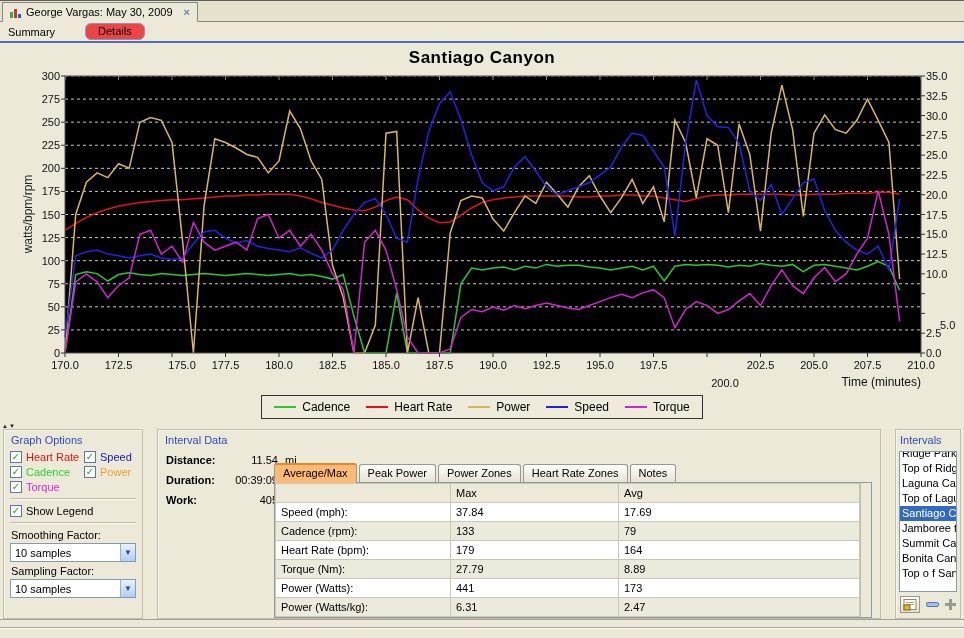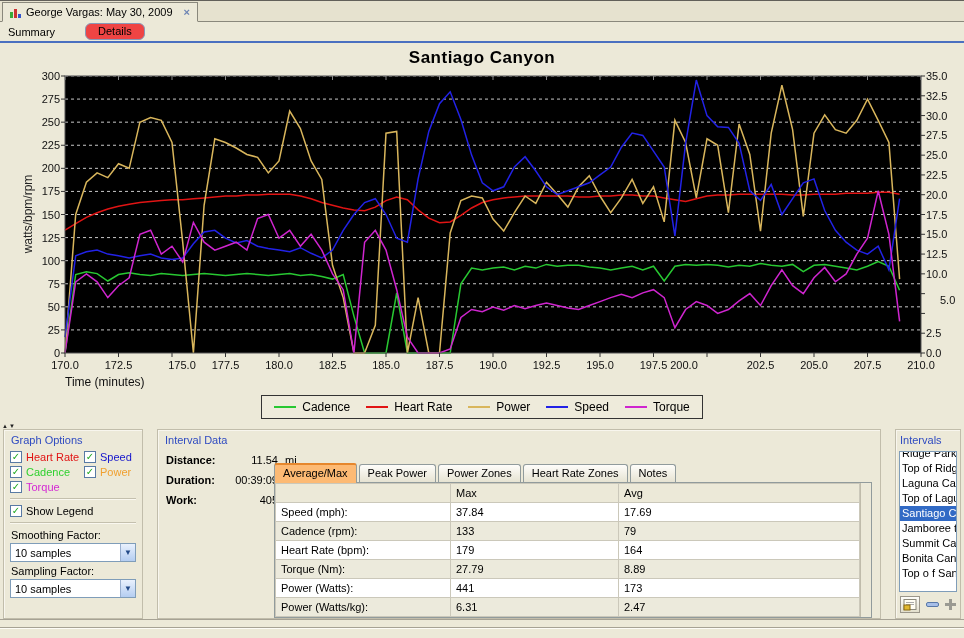--- a/index.html
+++ b/index.html
@@ -12,21 +12,21 @@
   .tab-close { color:#6d84b4; font-weight:bold; margin-left:6px; cursor:default; }
   .navrow { height:19px; display:flex; align-items:center; padding-left:8px; gap:30px; background:#ece9d8; }
   .nav-details { padding:1px 12px 2px; background:#ef4444; border:1px solid #8798b8; border-radius:6px; font-family:inherit; font-size:11px; }
   .blue-line { height:2px; background:#4a70c0; }
 
   
   #chart-area { position:relative; height:379px; background:#ece9d8; }
   .chart-title { position:absolute; top:5px; left:0; right:0; text-align:center; font-size:17px; font-weight:bold; letter-spacing:.5px; }
   .chart-svg { position:absolute; left:0; top:0; }
   .ylab-left { position:absolute; left:-37px; top:164px; width:130px; text-align:center; transform:rotate(-90deg); font-size:12px; color:#222; }
-  .xlab { position:absolute; left:65px; width:856px; top:332px; text-align:left; font-size:12px; color:#111; }
+  .xlab { position:absolute; left:65px; width:856px; top:332px; text-align:right; font-size:12px; color:#111; }
   .tick { position:absolute; font-size:11px; color:#111; }
   .tx { width:44px; text-align:center; top:316px; }
   .tyl { width:42px; text-align:right; left:18px; }
   .tyr { width:38px; text-align:left; left:926px; }
   #legend-box { position:absolute; left:0; right:0; top:352px; display:flex; justify-content:center; }
   .legend-inner { display:inline-flex; gap:16px; align-items:center; border:1px solid #333; background:#eeebdb; padding:4px 12px; }
   .legend-item { display:flex; align-items:center; gap:6px; font-size:12px; }
   .legend-swatch { width:22px; height:0; border-top:2px solid; }
 
   
@@ -222,41 +222,41 @@
       <div class="tick tx" style="left: 160px;">175.0</div>
       <div class="tick tx" style="left: 203.5px;">177.5</div>
       <div class="tick tx" style="left: 257px;">180.0</div>
       <div class="tick tx" style="left: 310.5px;">182.5</div>
       <div class="tick tx" style="left: 364px;">185.0</div>
       <div class="tick tx" style="left: 417.5px;">187.5</div>
       <div class="tick tx" style="left: 471px;">190.0</div>
       <div class="tick tx" style="left: 524.5px;">192.5</div>
       <div class="tick tx" style="left: 578px;">195.0</div>
       <div class="tick tx" style="left: 631.5px;">197.5</div>
-      <div class="tick tx" style="left: 662px;">200.0</div>
+      <div class="tick tx" style="left: 703px; margin-top: 18px;">200.0</div>
       <div class="tick tx" style="left: 738.5px;">202.5</div>
       <div class="tick tx" style="left: 792px;">205.0</div>
       <div class="tick tx" style="left: 845.5px;">207.5</div>
       <div class="tick tx" style="left: 899px;">210.0</div>
       <div class="tick tyl" style="top: 304px;">0</div>
       <div class="tick tyl" style="top: 280.917px;">25</div>
       <div class="tick tyl" style="top: 257.833px;">50</div>
       <div class="tick tyl" style="top: 234.75px;">75</div>
       <div class="tick tyl" style="top: 211.667px;">100</div>
       <div class="tick tyl" style="top: 188.583px;">125</div>
       <div class="tick tyl" style="top: 165.5px;">150</div>
       <div class="tick tyl" style="top: 142.417px;">175</div>
       <div class="tick tyl" style="top: 119.333px;">200</div>
       <div class="tick tyl" style="top: 96.25px;">225</div>
       <div class="tick tyl" style="top: 73.1667px;">250</div>
       <div class="tick tyl" style="top: 50.0833px;">275</div>
       <div class="tick tyl" style="top: 27px;">300</div>
       <div class="tick tyr" style="top: 304px;">0.0</div>
       <div class="tick tyr" style="top: 284.214px;">2.5</div>
-      <div class="tick tyr" style="top: 251px; padding-left: 14px;">5.0</div>
+      <div class="tick tyr" style="top: 276px; padding-left: 14px;">5.0</div>
       <div class="tick tyr" style="top: 234px; margin-left: 47px;">7.5</div>
       <div class="tick tyr" style="top: 224.857px;">10.0</div>
       <div class="tick tyr" style="top: 205.071px;">12.5</div>
       <div class="tick tyr" style="top: 185.286px;">15.0</div>
       <div class="tick tyr" style="top: 165.5px;">17.5</div>
       <div class="tick tyr" style="top: 145.714px;">20.0</div>
       <div class="tick tyr" style="top: 125.929px;">22.5</div>
       <div class="tick tyr" style="top: 106.143px;">25.0</div>
       <div class="tick tyr" style="top: 86.3571px;">27.5</div>
       <div class="tick tyr" style="top: 66.5714px;">30.0</div>

